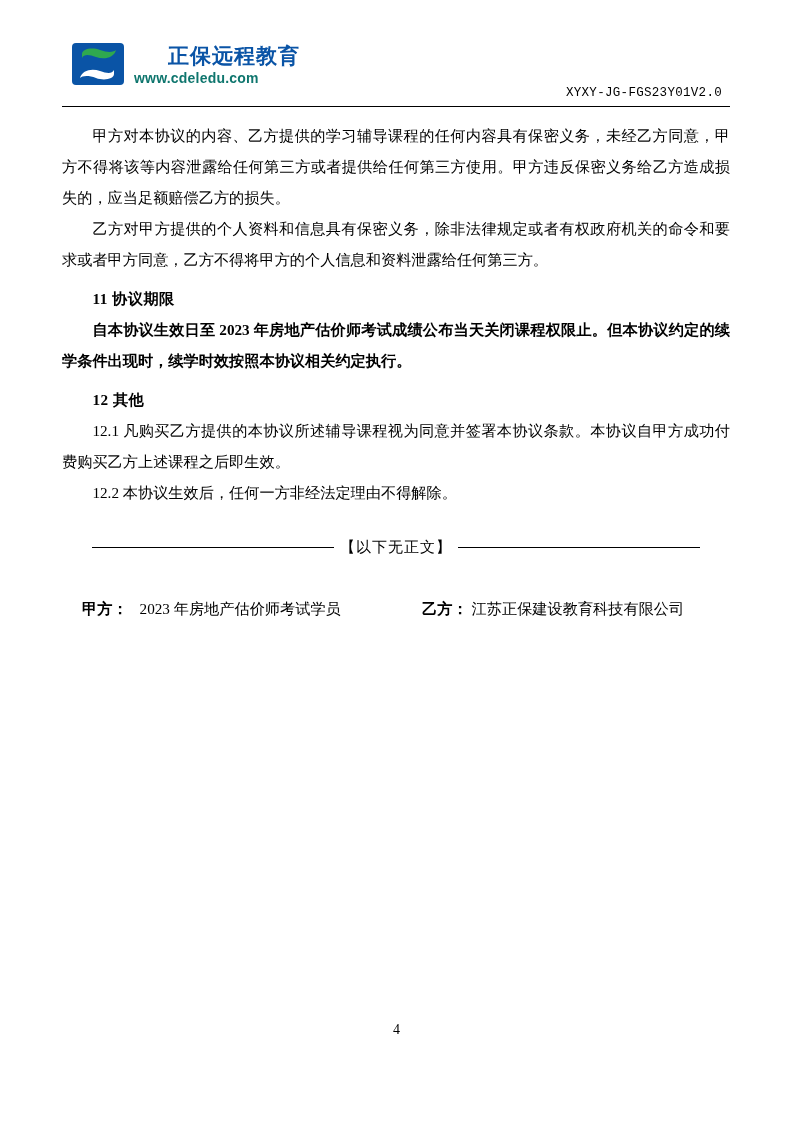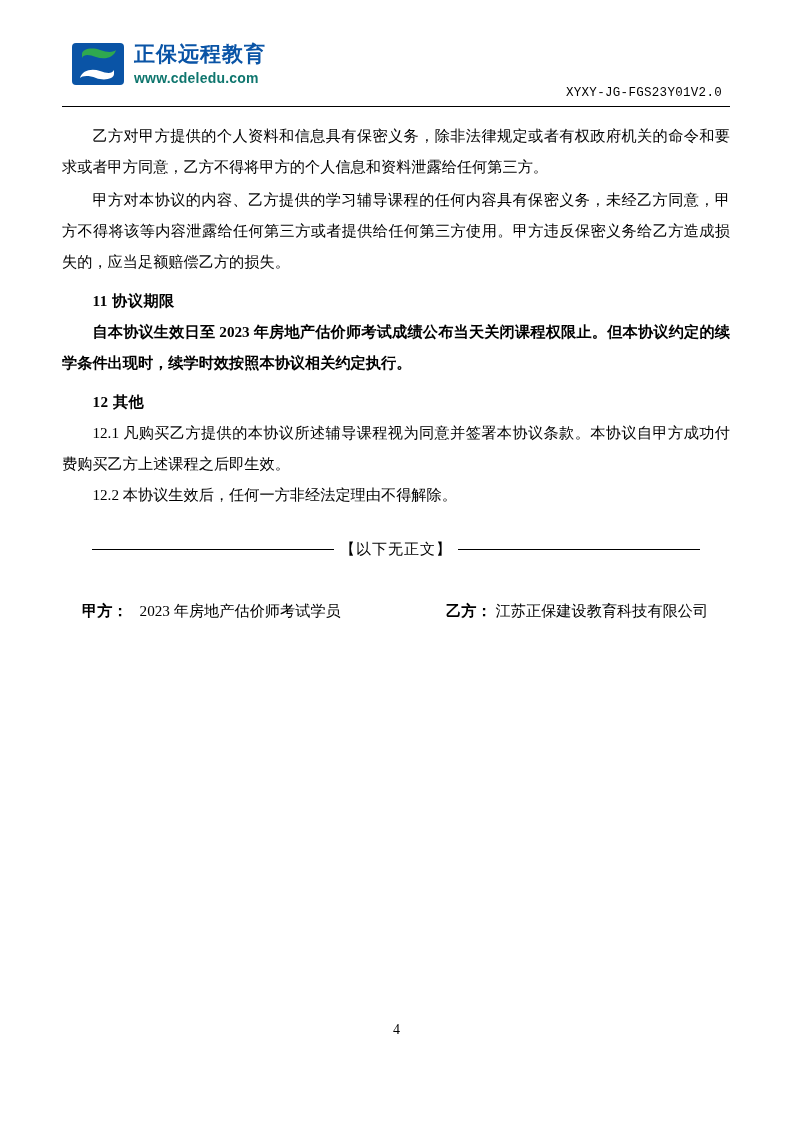--- a/index.html
+++ b/index.html
@@ -42,26 +42,27 @@
     width: 56px;
     height: 48px;
     position: relative;
     flex: none;
   }
   .logo-text {
     margin-left: 8px;
     padding-top: 3px;
   }
   .logo-title {
-    font-family: Liberation Mono, monospace;
+    font-family: Liberation Sans, sans-serif;
     font-weight: bold;
     font-size: 21px;
     letter-spacing: 1px;
     color: #0a54a6;
     line-height: 26px;
+    margin-left: 34px;
   }
   .logo-url {
     font-family: "Liberation Sans", sans-serif;
     font-weight: bold;
     font-size: 14px;
     color: #0f766e;
     line-height: 18px;
     letter-spacing: 0.2px;
   }
   .doc-code {
@@ -126,21 +127,20 @@
     letter-spacing: 1px;
     white-space: nowrap;
   }
 
   
   .signatures {
     margin-top: 30px;
     display: flex;
     font-size: 15.2px;
     padding-left: 20px;
-    gap: 24px;
   }
   .sig-block {
     display: flex;
     align-items: baseline;
   }
   .sig-a { width: 340px; }
   .sig-label {
     font-weight: bold;
     white-space: nowrap;
   }
@@ -178,22 +178,22 @@
         <div class="logo-text">
           <div class="logo-title">正保远程教育</div>
           <div class="logo-url">www.cdeledu.com</div>
         </div>
       </div>
       <div class="doc-code">XYXY-JG-FGS23Y01V2.0</div>
       <div class="header-rule"></div>
     </div>
 
     <div class="body-text">
+      <p class="indent para-gap">甲方对本协议的内容、乙方提供的学习辅导课程的任何内容具有保密义务，未经乙方同意，甲方不得将该等内容泄露给任何第三方或者提供给任何第三方使用。甲方违反保密义务给乙方造成损失的，应当足额赔偿乙方的损失。</p>
       <p class="indent">乙方对甲方提供的个人资料和信息具有保密义务，除非法律规定或者有权政府机关的命令和要求或者甲方同意，乙方不得将甲方的个人信息和资料泄露给任何第三方。</p>
-      <p class="indent para-gap">甲方对本协议的内容、乙方提供的学习辅导课程的任何内容具有保密义务，未经乙方同意，甲方不得将该等内容泄露给任何第三方或者提供给任何第三方使用。甲方违反保密义务给乙方造成损失的，应当足额赔偿乙方的损失。</p>
 
       <p class="sec-head">11  协议期限</p>
       <p class="indent bold">自本协议生效日至 2023 年房地产估价师考试成绩公布当天关闭课程权限止。但本协议约定的续学条件出现时，续学时效按照本协议相关约定执行。</p>
 
       <p class="sec-head">12  其他</p>
       <p class="indent">12.1 凡购买乙方提供的本协议所述辅导课程视为同意并签署本协议条款。本协议自甲方成功付费购买乙方上述课程之后即生效。</p>
       <p class="indent">12.2  本协议生效后，任何一方非经法定理由不得解除。</p>
 
       <div class="endmark">
         <span class="line"></span>

